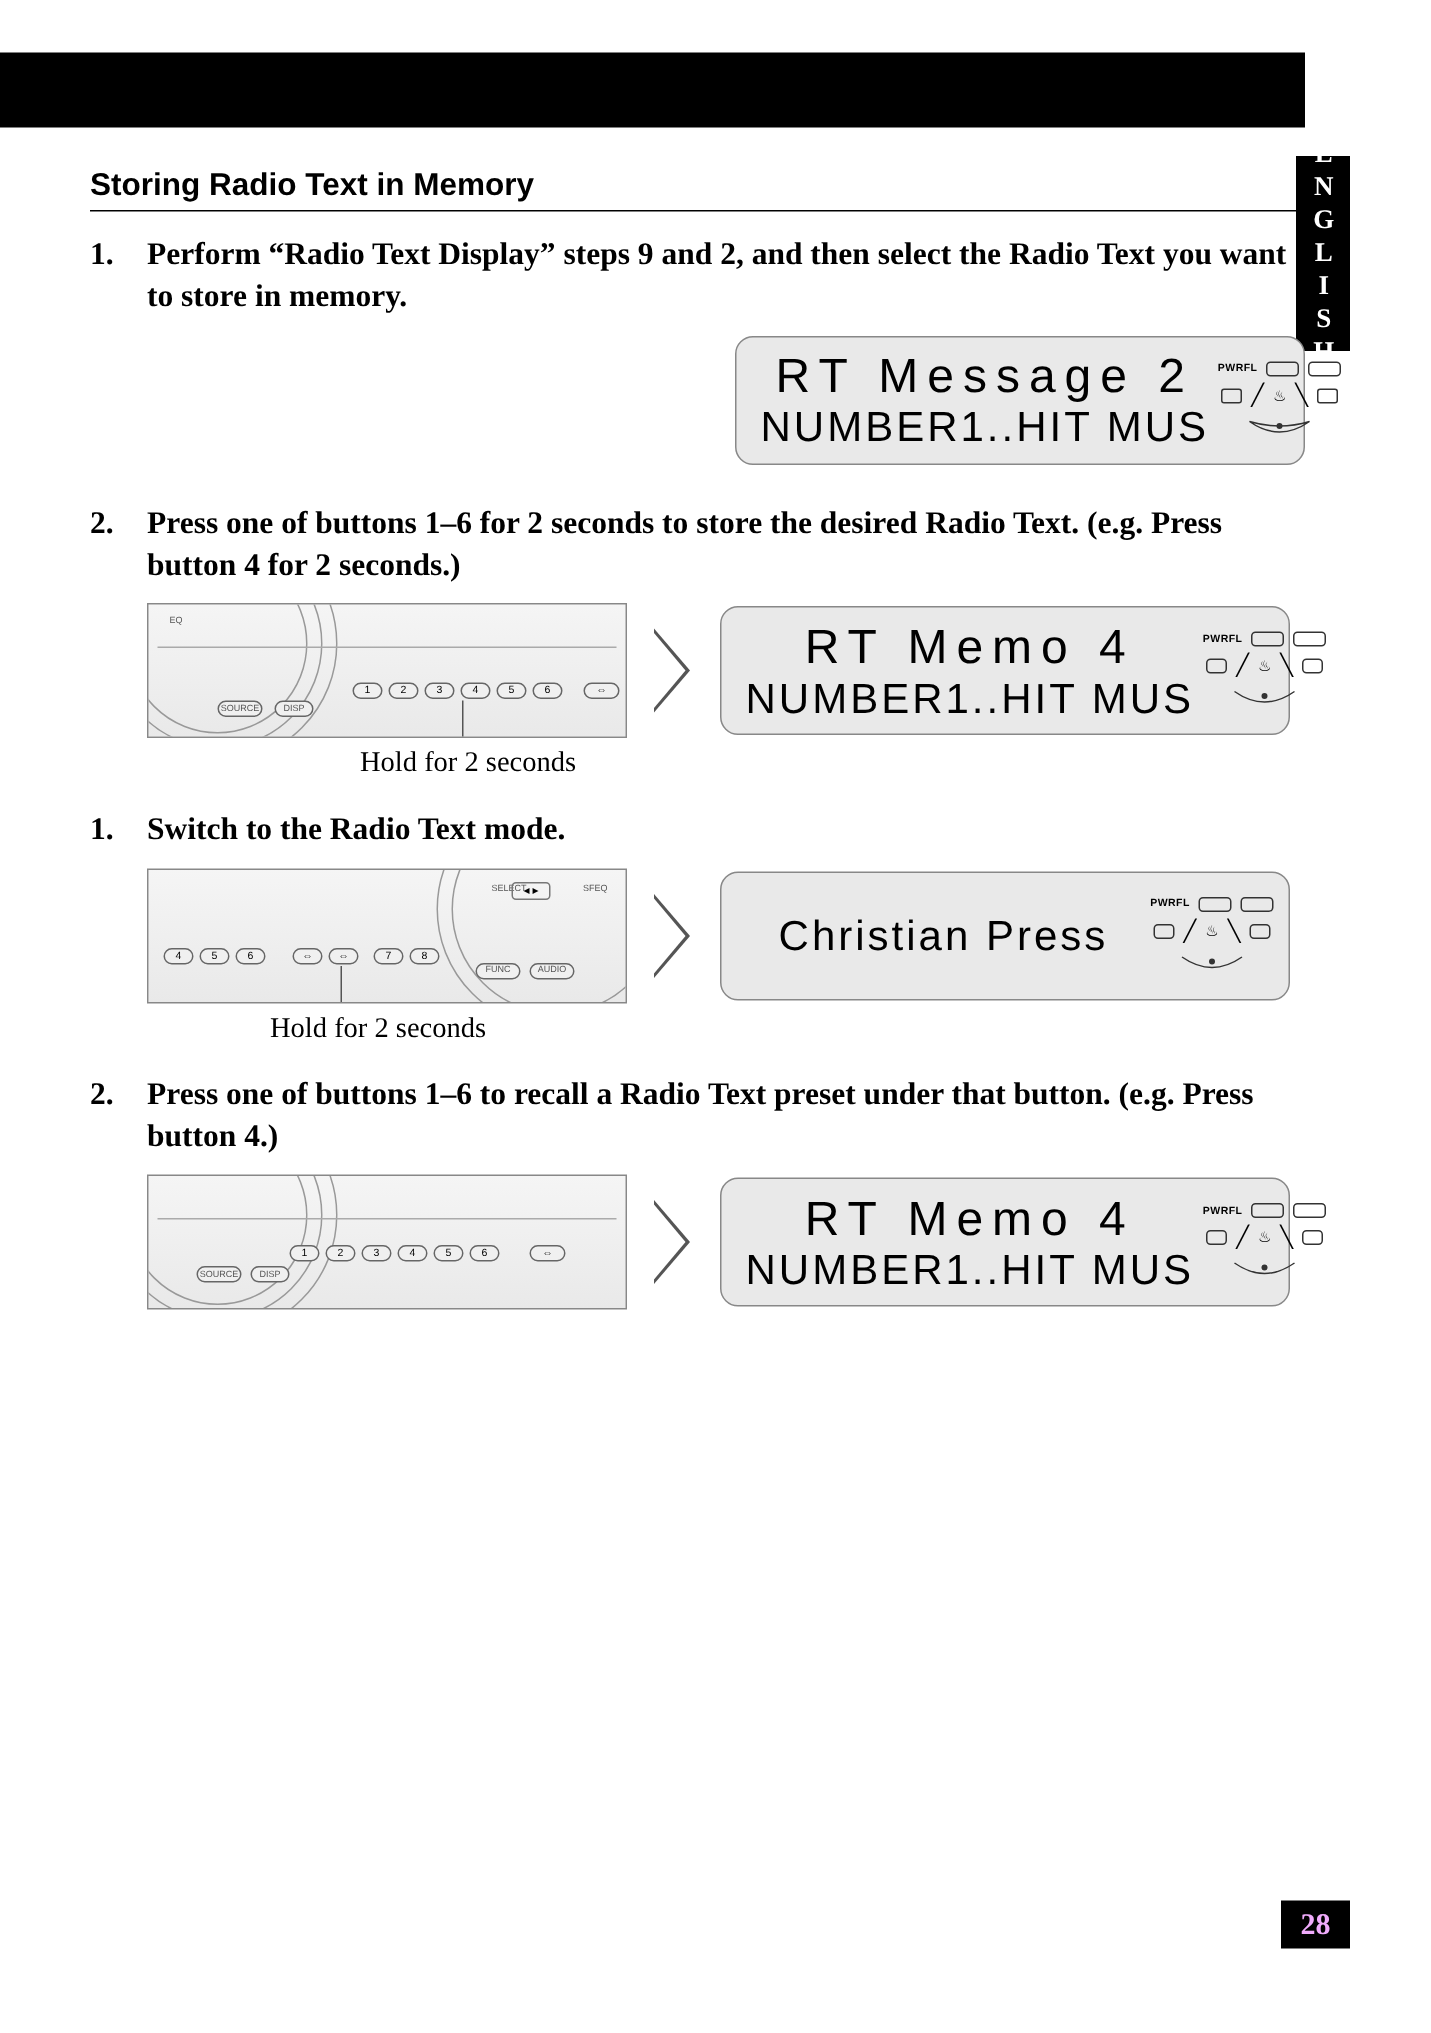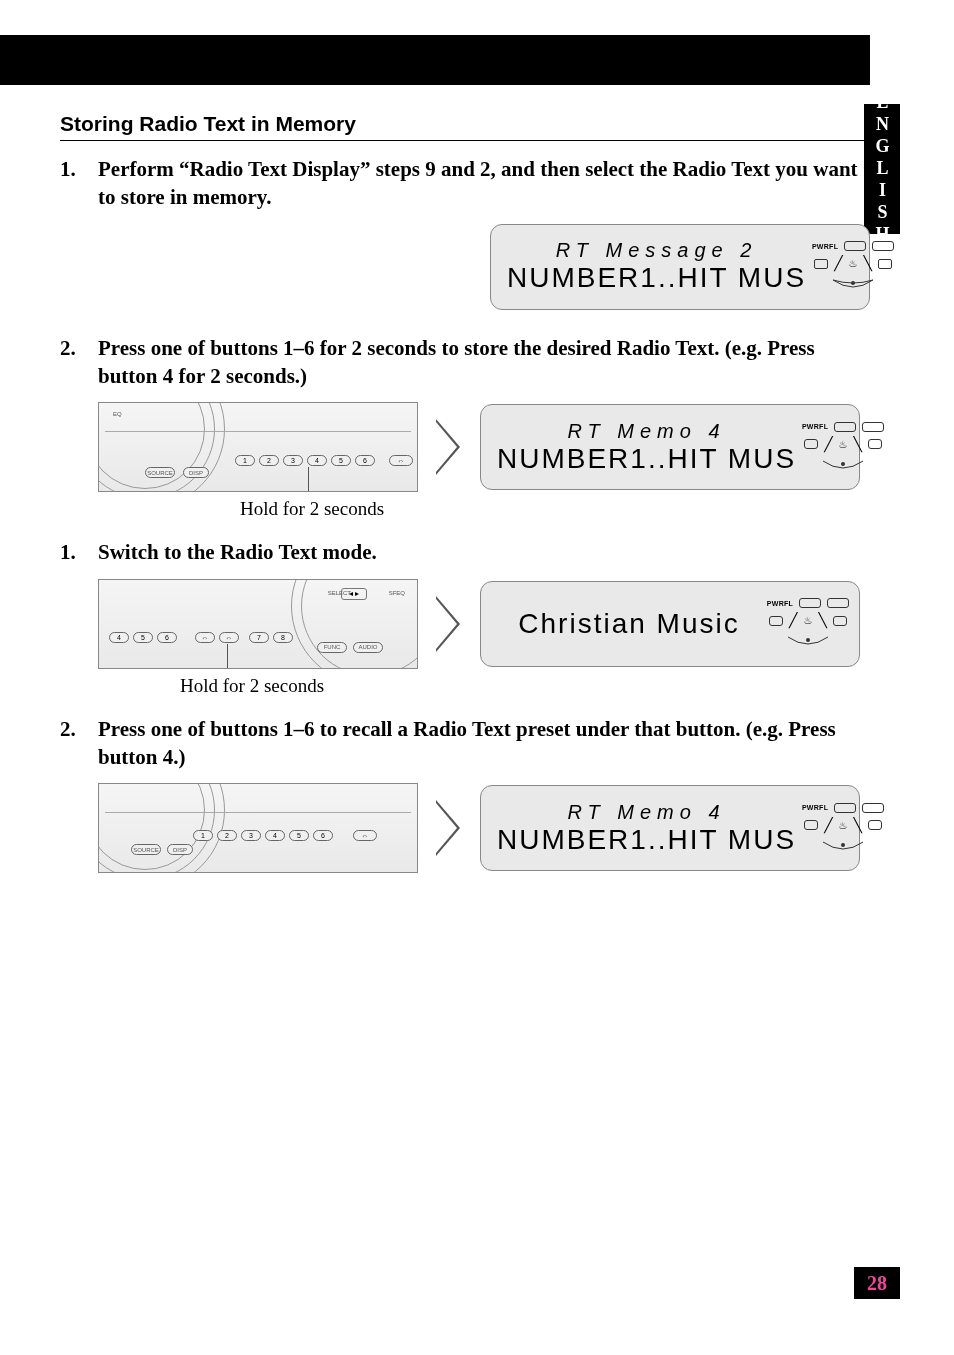--- a/index.html
+++ b/index.html
@@ -21,33 +21,33 @@
   .arc { position:absolute; border:1px solid #999; border-radius:50%; }
   .btnrow { position:absolute; display:flex; gap:4px; }
   .pbtn { width:20px; height:11px; border:1px solid #666; border-radius:6px; font-size:7px; font-family:Arial; display:flex; align-items:center; justify-content:center; background:#f0f0f0; }
   .smlabel { font-size:6px; font-family:Arial; color:#555; }
   .arrow-wrap { position:relative; width:26px; height:56px; }
   .arrow-wrap .aout { position:absolute; left:0; top:0; width:0;height:0; border-top:28px solid transparent; border-bottom:28px solid transparent; border-left:24px solid #555; }
   .arrow-wrap .ain  { position:absolute; left:0px; top:3px; width:0;height:0; border-top:25px solid transparent; border-bottom:25px solid transparent; border-left:21px solid #fff; }
   .lcd { flex: 0 0 auto; width: 380px; height: 86px; background: #e9e9e9; border: 1px solid #888; border-radius: 12px; display: flex; align-items: center; padding: 4px 12px 4px 16px; gap: 8px; }
   .lcd.wide { width: 380px; }
   .lcd .txtcol { flex:1; text-align:center; font-family: "Arial Narrow", Arial, sans-serif; }
-  .lcd .line1 { font-size: 20px; letter-spacing: 6px; white-space: pre; font-style: italic; }
+  .lcd .line1 { font-size: 32px; letter-spacing: 6px; white-space: pre; }
   .lcd .line2 { font-size: 28px; letter-spacing: 2px; font-family: "Arial Narrow", Arial, sans-serif; white-space: pre; }
   .lcd .iconcol { width: 78px; display:flex; flex-direction:column; gap:4px; align-items:center; }
   .indrow { display:flex; gap:6px; align-items:center; }
   .tinylabel { font-size:7px; font-family:Arial; font-weight:bold; letter-spacing:0.3px; }
   .rrect { width:22px; height:10px; border:1px solid #333; border-radius:3px; }
   .seat { width:48px; height:16px; position:relative; }
   .seat svg { width:100%; height:100%; }
   .caption { font-size: 19px; margin: 4px 0 18px 0; }
   .caption.c1 { margin-left: 180px; }
   .caption.c2 { margin-left: 120px; }
   .leader { position:absolute; background:#555; }
-  .pagenum-box { position:absolute; right: 54px; bottom: 56px; width: 46px; height: 32px; background:#000; color:#ec4899; font-family: Georgia, serif; font-weight:bold; font-size:20px; display:flex; align-items:center; justify-content:center; }
+  .pagenum-box { position:absolute; right: 54px; bottom: 56px; width: 46px; height: 32px; background:#000; color:#f0abfc; font-family: Georgia, serif; font-weight:bold; font-size:20px; display:flex; align-items:center; justify-content:center; }
   .spacer { height: 18px; }
 </style>
 </head>
 <body>
 
 <div class="page">
   <div class="topbar"></div>
   <div class="side-tab">ENGLISH</div>
 
   <div class="content">
@@ -186,21 +186,21 @@
             </div>
           <div class="leader" style="left:122px; top:58px; width:1px; height:30px;"></div>
         </div>
       </div>
       <div class="arrow-wrap">
           <div class="aout"></div>
           <div class="ain"></div>
         </div>
       <div class="lcd">
         <div class="txtcol">
-          <div class="line2">Christian Music</div>
+          <div class="line2">Christian Press</div>
         </div>
         <div class="iconcol">
           <div class="indrow">
               <span class="tinylabel">PWRFL</span>
               <span class="rrect"></span>
               <span class="rrect"></span>
             </div>
           <div class="indrow">
               <span class="rrect" style="width:14px;"></span>
               <span style="font-size:14px;">╱</span>

